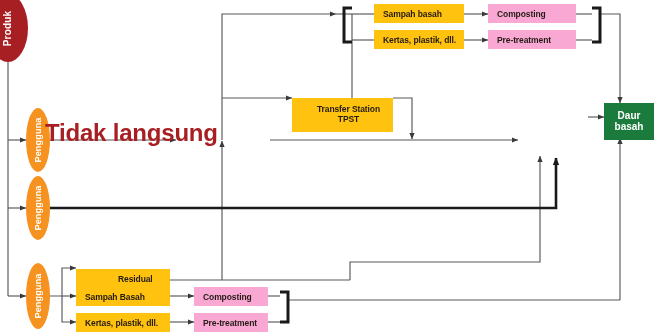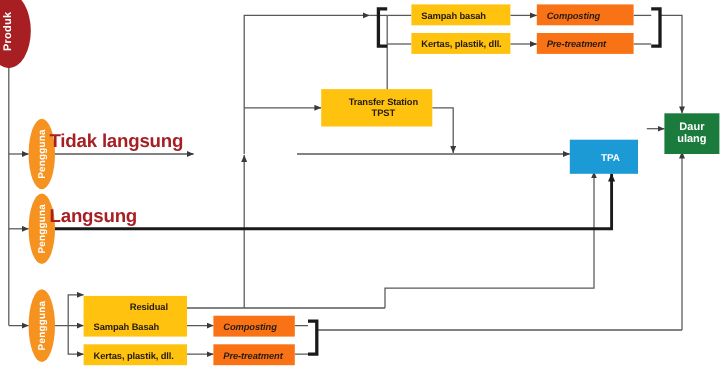--- a/index.html
+++ b/index.html
@@ -34,23 +34,24 @@
     padding-left: 9px;
     font-size: 8.5px;
     font-weight: bold;
     color: #241c14;
     letter-spacing: -0.1px;
   }
   .box.center {
     justify-content: center;
     padding-left: 12px;
     text-align: center;
+    margin-top: 17px;
   }
   .yellow { background: #FFC20E; align-items: center; }
-  .ygreen { background: #f97316; font-style: italic; }
+  .ygreen { background: #f9a8d4; }
   .blue   { background: #1B9AD6; color: #ffffff; }
   .dgreen { background: #1A7B3C; color: #ffffff; }
 
   .tpst {
     flex-direction: column;
     justify-content: center;
     line-height: 1.15;
   }
   .daur {
     flex-direction: column;
@@ -89,21 +90,21 @@
   }
   .e-produk .cap  { background: #A81F23; }
   .e-pengguna .cap{ background: #F59220; }
   .e-produk .vtext { font-size: 10px; }
 
   .bigtext {
     position: absolute;
     z-index: 5;
     color: #A81F23;
     font-weight: bold;
-    font-size: 17px;
+    font-size: 24px;
     letter-spacing: -0.2px;
     white-space: nowrap;
     font-family: "Liberation Sans", sans-serif;
   }
 </style>
 </head>
 <body>
 
 <div id="canvas">
 
@@ -200,21 +201,20 @@
     <span class="cap"></span>
     <span class="vtext">Pengguna</span>
   </div>
 
   <div class="ellipse e-pengguna" style="left:26px; top:263px; width:24px; height:66px;">
     <span class="cap"></span>
     <span class="vtext">Pengguna</span>
   </div>
 
   <div class="bigtext" style="left:45px; top:119px;">Tidak langsung</div>
-  <div class="bigtext" style="left:45px; top:187px;">Langsung</div>
 
   <div class="node box yellow" style="left:374px; top:4px; width:90px; height:19px;">
     <span>Sampah basah</span>
   </div>
   <div class="node box yellow" style="left:374px; top:30px; width:90px; height:19px;">
     <span>Kertas, plastik, dll.</span>
   </div>
   <div class="node box ygreen" style="left:488px; top:4px; width:88px; height:19px;">
     <span>Composting</span>
   </div>
@@ -222,27 +222,24 @@
     <span>Pre-treatment</span>
   </div>
 
   <div class="node box center tpst yellow" style="left:292px; top:81px; width:101px; height:34px;">
     <span>Transfer Station</span>
     <span>TPST</span>
   </div>
 
 
 
-  <div class="node box center blue" style="left:518px; top:127px; width:62px; height:31px;">
-    <span class="tpa-label">TPA</span>
-  </div>
 
   <div class="node daur dgreen" style="left:604px; top:103px; width:50px; height:37px;">
     <span>Daur</span>
-    <span>ulang</span>
+    <span>basah</span>
   </div>
 
   <div class="node box yellow" style="left:76px; top:269px; width:94px; height:19px;padding-left:42px;">
     <span>Residual</span>
   </div>
   <div class="node box yellow" style="left:76px; top:287px; width:94px; height:19px;">
     <span>Sampah Basah</span>
   </div>
   <div class="node box yellow" style="left:76px; top:313px; width:94px; height:19px;">
     <span>Kertas, plastik, dll.</span>

